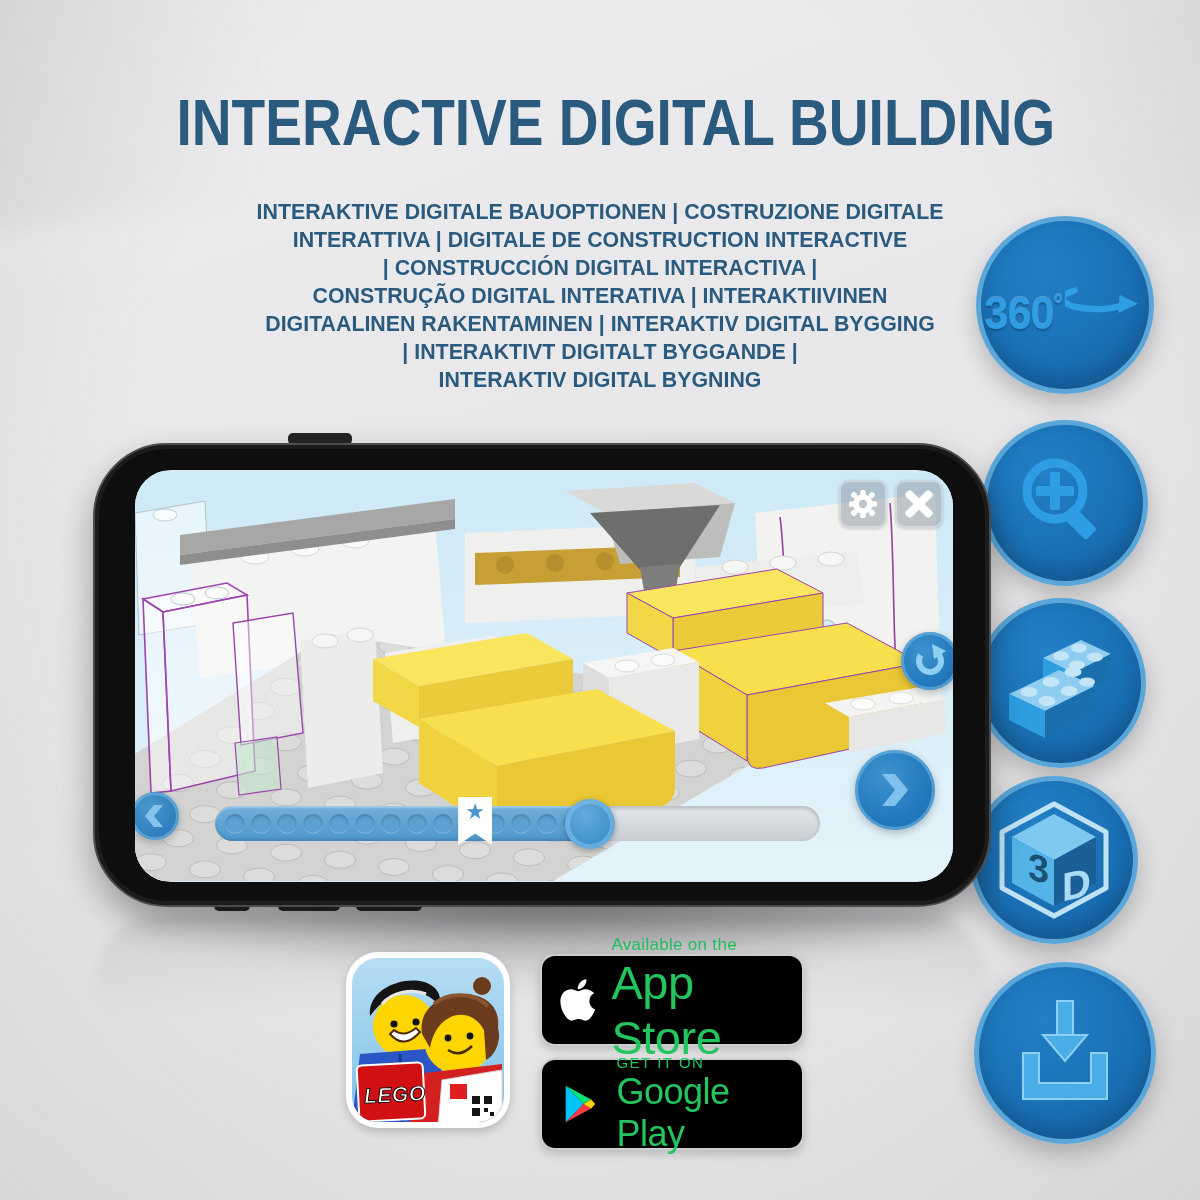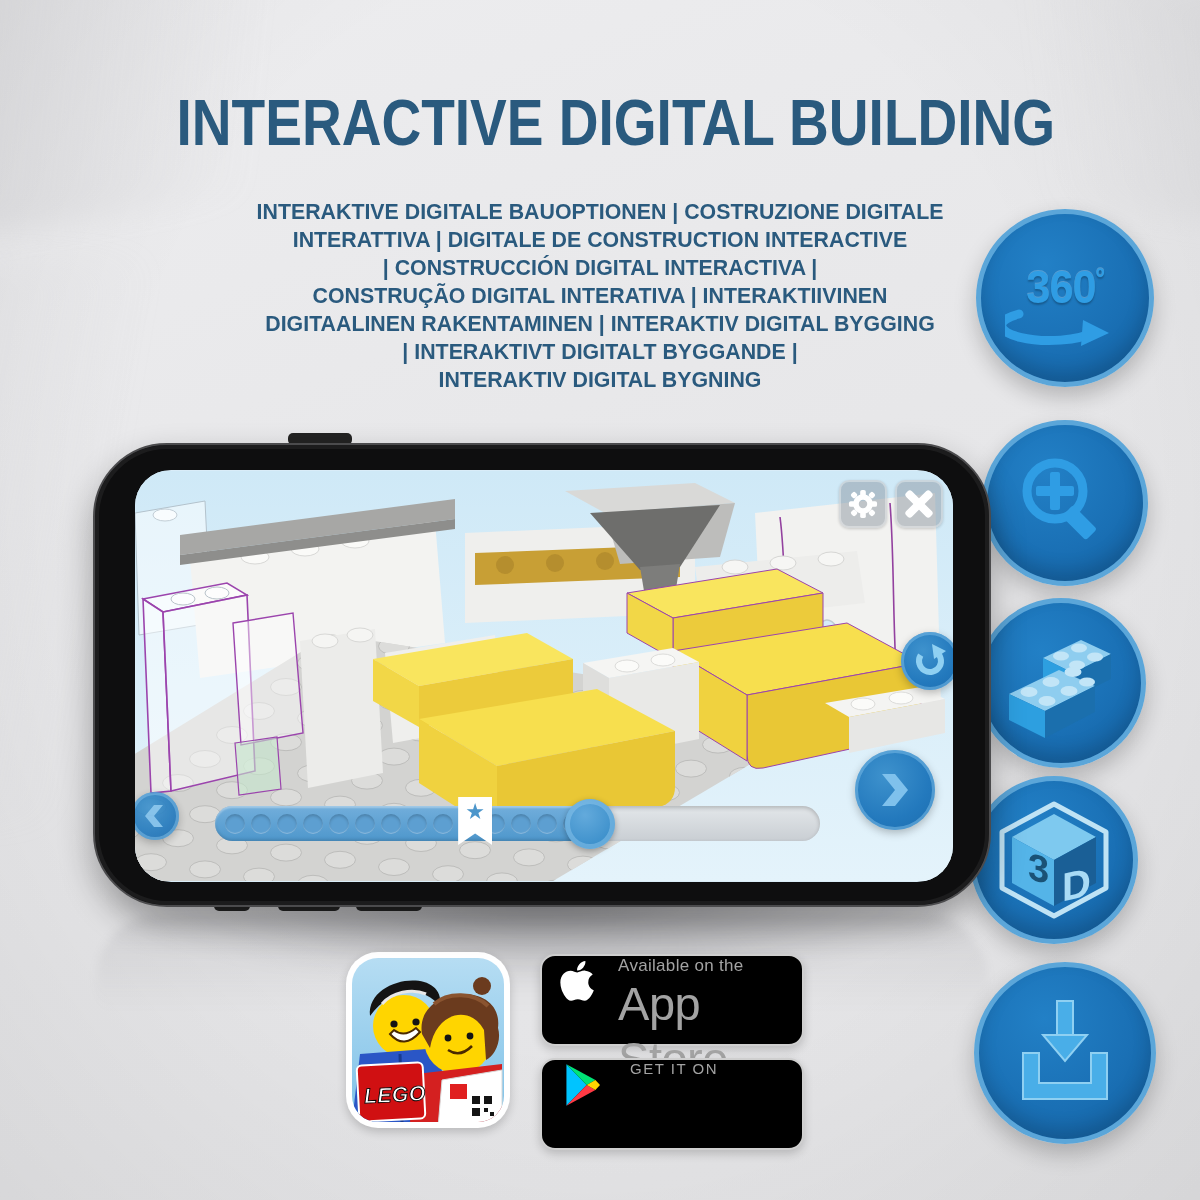--- a/index.html
+++ b/index.html
@@ -29,21 +29,21 @@
   .subtitle { position:absolute; top:198px; left:100px; width:1000px; text-align:center;
     font-size:22px; font-weight:700; line-height:28px; color:#2a5a7e;
     white-space:pre-line; transform:scaleX(.97); }
 
   
   .feature { position:absolute; border-radius:50%;
     background:radial-gradient(circle at 38% 30%, #2280c6 0%, #1a70b5 55%, #135f9f 100%);
     border:5px solid #5ba6d9;
     box-shadow:0 10px 22px rgba(0,0,0,.22), inset 0 -10px 18px rgba(0,0,0,.15);
     display:flex; align-items:center; justify-content:center; z-index:1; }
-  .f-360   { left:976px;  top:209px; width:178px; height:178px; flex-direction:column; }
+  .f-360   { left:976px;  top:216px; width:178px; height:178px; }
   .f-zoom  { left:982px;  top:420px; width:166px; height:166px; }
   .f-brick { left:976px;  top:598px; width:170px; height:170px; }
   .f-3d    { left:970px;  top:776px; width:168px; height:168px; }
   .f-dl    { left:974px;  top:962px; width:182px; height:182px; }
   .label-360 { font-size:47px; font-weight:800; color:#2f9de4; letter-spacing:-1px;
     text-shadow:0 2px 2px rgba(0,0,0,.25), 0 -1px 0 rgba(255,255,255,.25);
     transform:scaleX(.92); margin-top:14px; }
   .label-360 sup { font-size:26px; }
 
   
@@ -93,22 +93,22 @@
     background:radial-gradient(circle at 40% 32%, #63aadc 0%, #3d90cb 70%);
     box-shadow:0 2px 6px rgba(0,0,0,.3), inset 0 0 0 5px rgba(150,205,240,.45); }
   .bookmark { position:absolute; top:-9px; width:34px; height:48px; background:#fff; z-index:8;
     clip-path:polygon(0 0,100% 0,100% 100%,50% 76%,0 100%);
     display:flex; justify-content:center;
     filter:drop-shadow(0 1px 2px rgba(0,0,0,.25)); }
   .bookmark .star { color:#4c96cb; font-size:22px; line-height:30px; }
 
   
   .badge { position:absolute; width:264px; height:92px; background:#000; border-radius:15px;
-    border:2px solid #cfcfcf; display:flex; align-items:flex-start; padding:0 18px; gap:24px;
-    color:#a3a3a3; z-index:1; box-shadow:0 4px 10px rgba(0,0,0,.18); }
+    border:2px solid #cfcfcf; display:flex; align-items:center; padding:0 18px; gap:16px;
+    color:#22c55e; z-index:1; box-shadow:0 4px 10px rgba(0,0,0,.18); }
   .badge-appstore { left:540px; top:954px; }
   .badge-play { left:540px; top:1058px; }
   .badge-text .small { font-size:17px; letter-spacing:.3px; }
   .badge-text .big { font-size:47px; letter-spacing:-.5px; font-weight:400; margin-top:0px; }
   .badge-play .badge-text .small { font-size:15px; letter-spacing:1.5px; }
   .badge-play .badge-text .big { font-size:36px; }
 
   .app-icon { position:absolute; left:346px; top:952px; width:164px; height:176px;
     border-radius:32px; background:#fff; padding:6px; z-index:1;
     box-shadow:0 4px 10px rgba(0,0,0,.18); }
@@ -539,15 +539,16 @@
 
   <div class="badge badge-play">
     <svg width="46" height="50" viewBox="0 0 100 100">
       <polygon points="14,5 14,95 58,50" fill="#00c4ff"></polygon>
       <polygon points="14,5 58,50 77,39" fill="#00e376"></polygon>
       <polygon points="14,95 58,50 77,61" fill="#ff3a44"></polygon>
       <polygon points="77,39 87,50 77,61 58,50" fill="#ffd400"></polygon>
     </svg>
     <div class="badge-text">
       <div class="small">GET IT ON</div>
+      <div class="big">Google Play</div>
     </div>
   </div>
 </div>
 
 </body></html>

